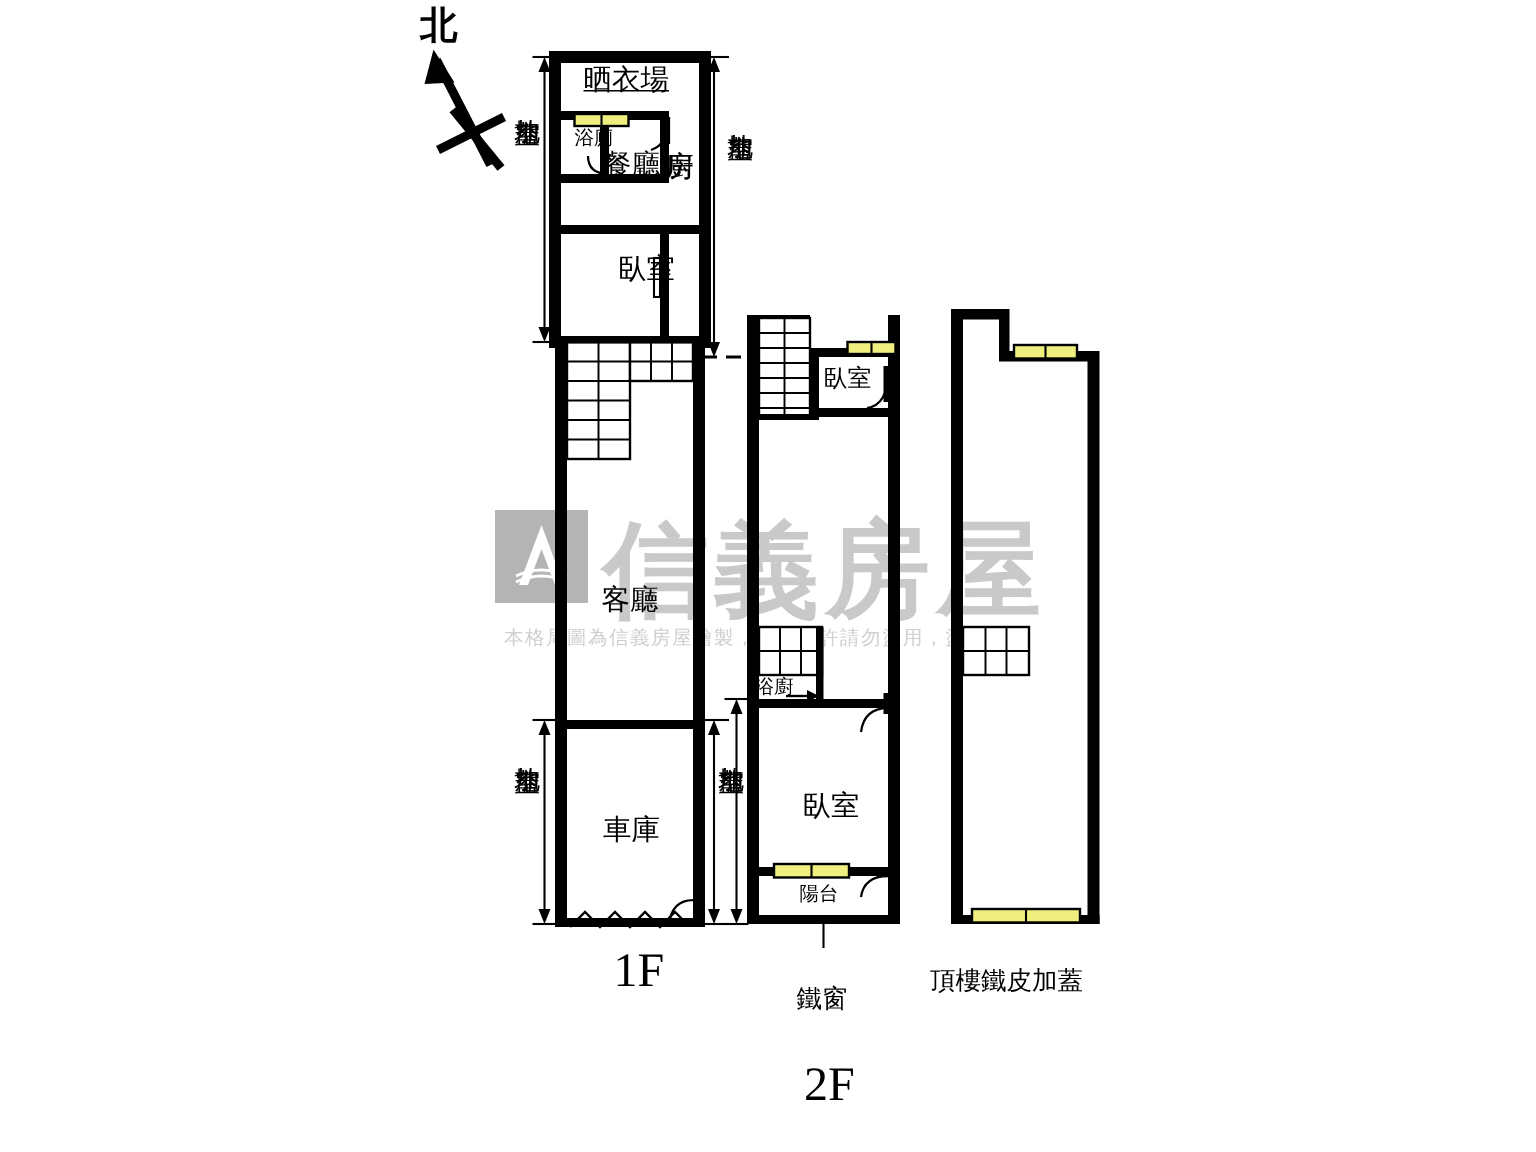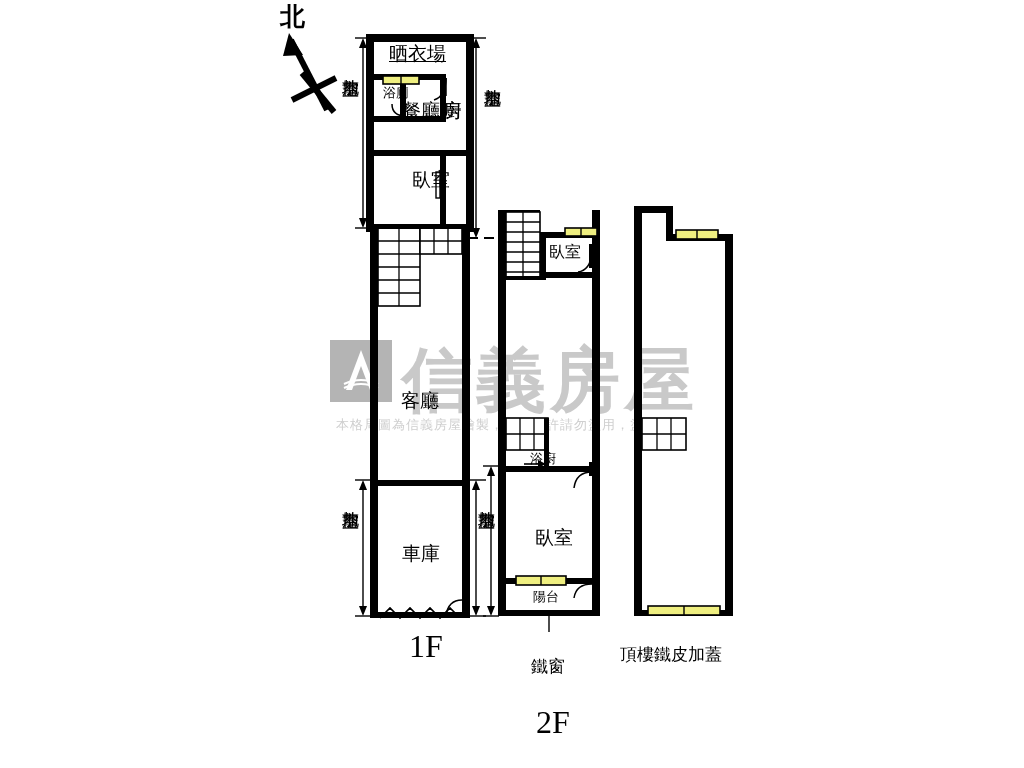--- a/index.html
+++ b/index.html
@@ -279,23 +279,23 @@
 
   <div class="txt room" style="left:389px;top:44px;text-decoration:underline;">晒衣場</div>
   <div class="txt room-sm" style="left:383px;top:86px;">浴廁</div>
   <div class="v room" style="position:absolute;left:443px;top:84px;">廚房</div>
   <div class="txt room" style="left:390px;top:101px;margin-left:12px;">餐廳</div>
   <div class="txt room" style="left:412px;top:170px;">臥室</div>
   <div class="txt room" style="left:401px;top:391px;">客廳</div>
   <div class="txt room" style="left:402px;top:544px;">車庫</div>
 
   <div class="txt room-md" style="left:549px;top:244px;">臥室</div>
-  <div class="txt room-sm" style="left:530px;top:452px;">浴廚</div>
+  <div class="txt room-sm" style="left:503px;top:452px;">浴廚</div>
   <div class="txt room" style="left:535px;top:528px;">臥室</div>
-  <div class="txt room-sm" style="left:533px;top:590px;">陽台</div>
+  <div class="txt room-sm" style="left:533px;top:590px;font-family:Liberation Mono, monospace;">陽台</div>
 
   <div class="txt caption" style="left:531px;top:658px;">鐵窗</div>
   <div class="txt floorlabel" style="left:409px;top:630px;">1F</div>
   <div class="txt floorlabel" style="left:536px;top:658px;margin-top:48px;">2F</div>
   <div class="txt caption" style="left:620px;top:646px;">頂樓鐵皮加蓋</div>
 
   <div class="disclaimer">
   </div>
 
 </div>

